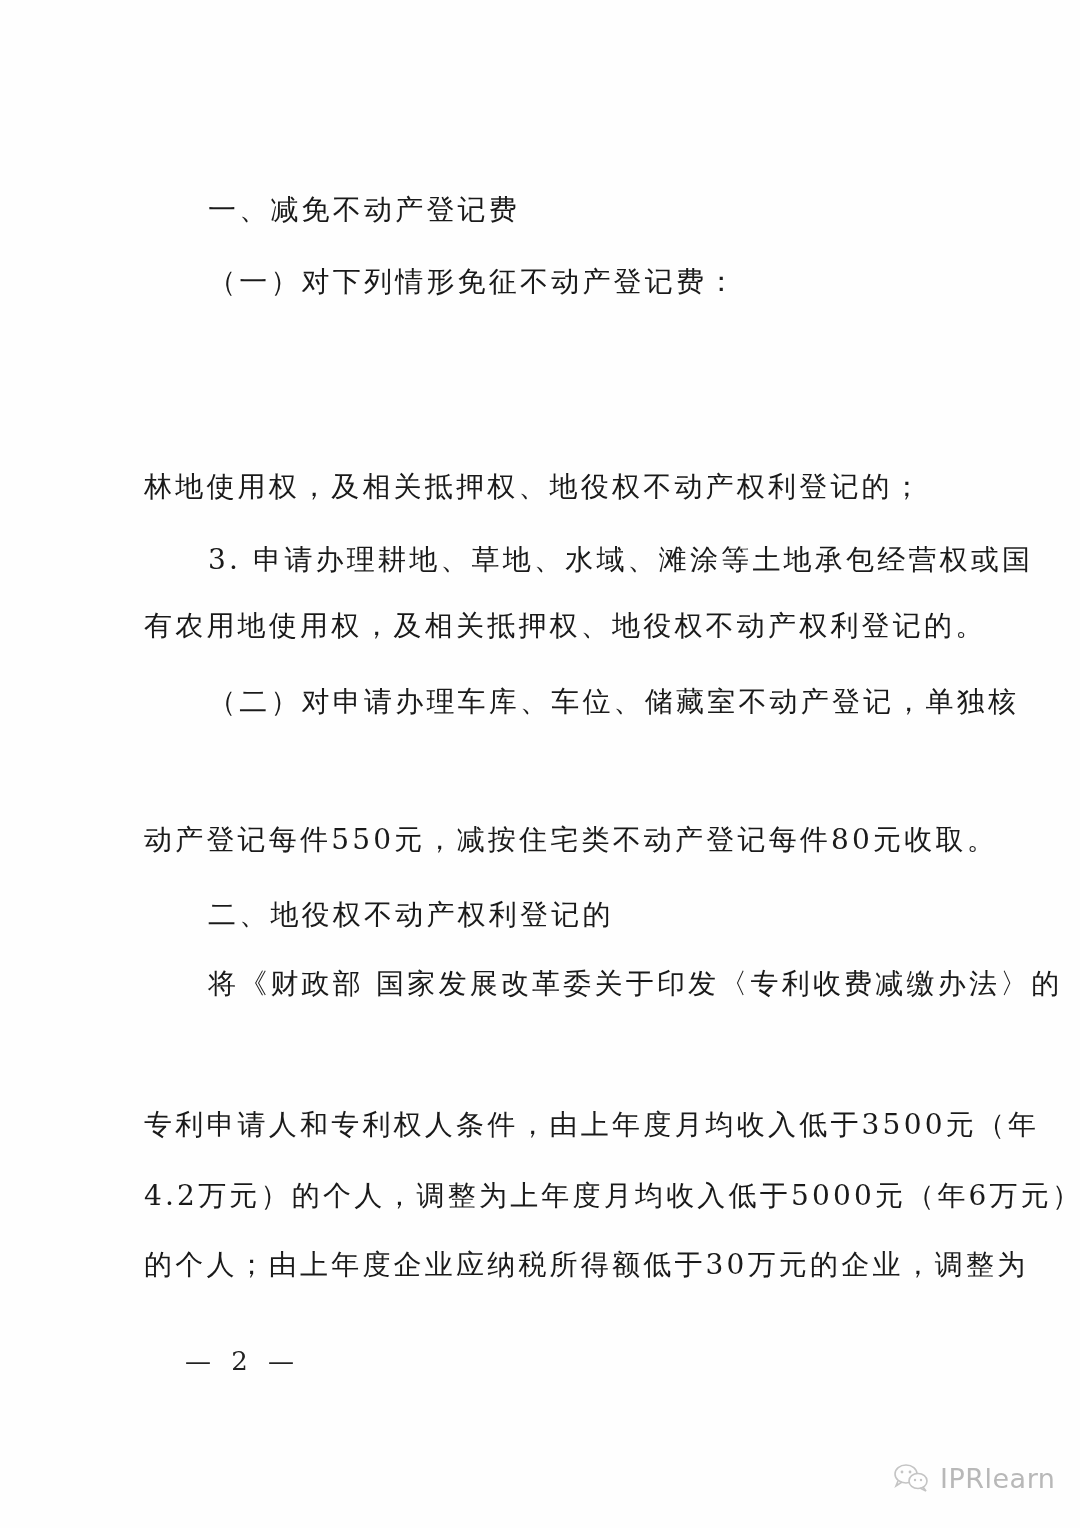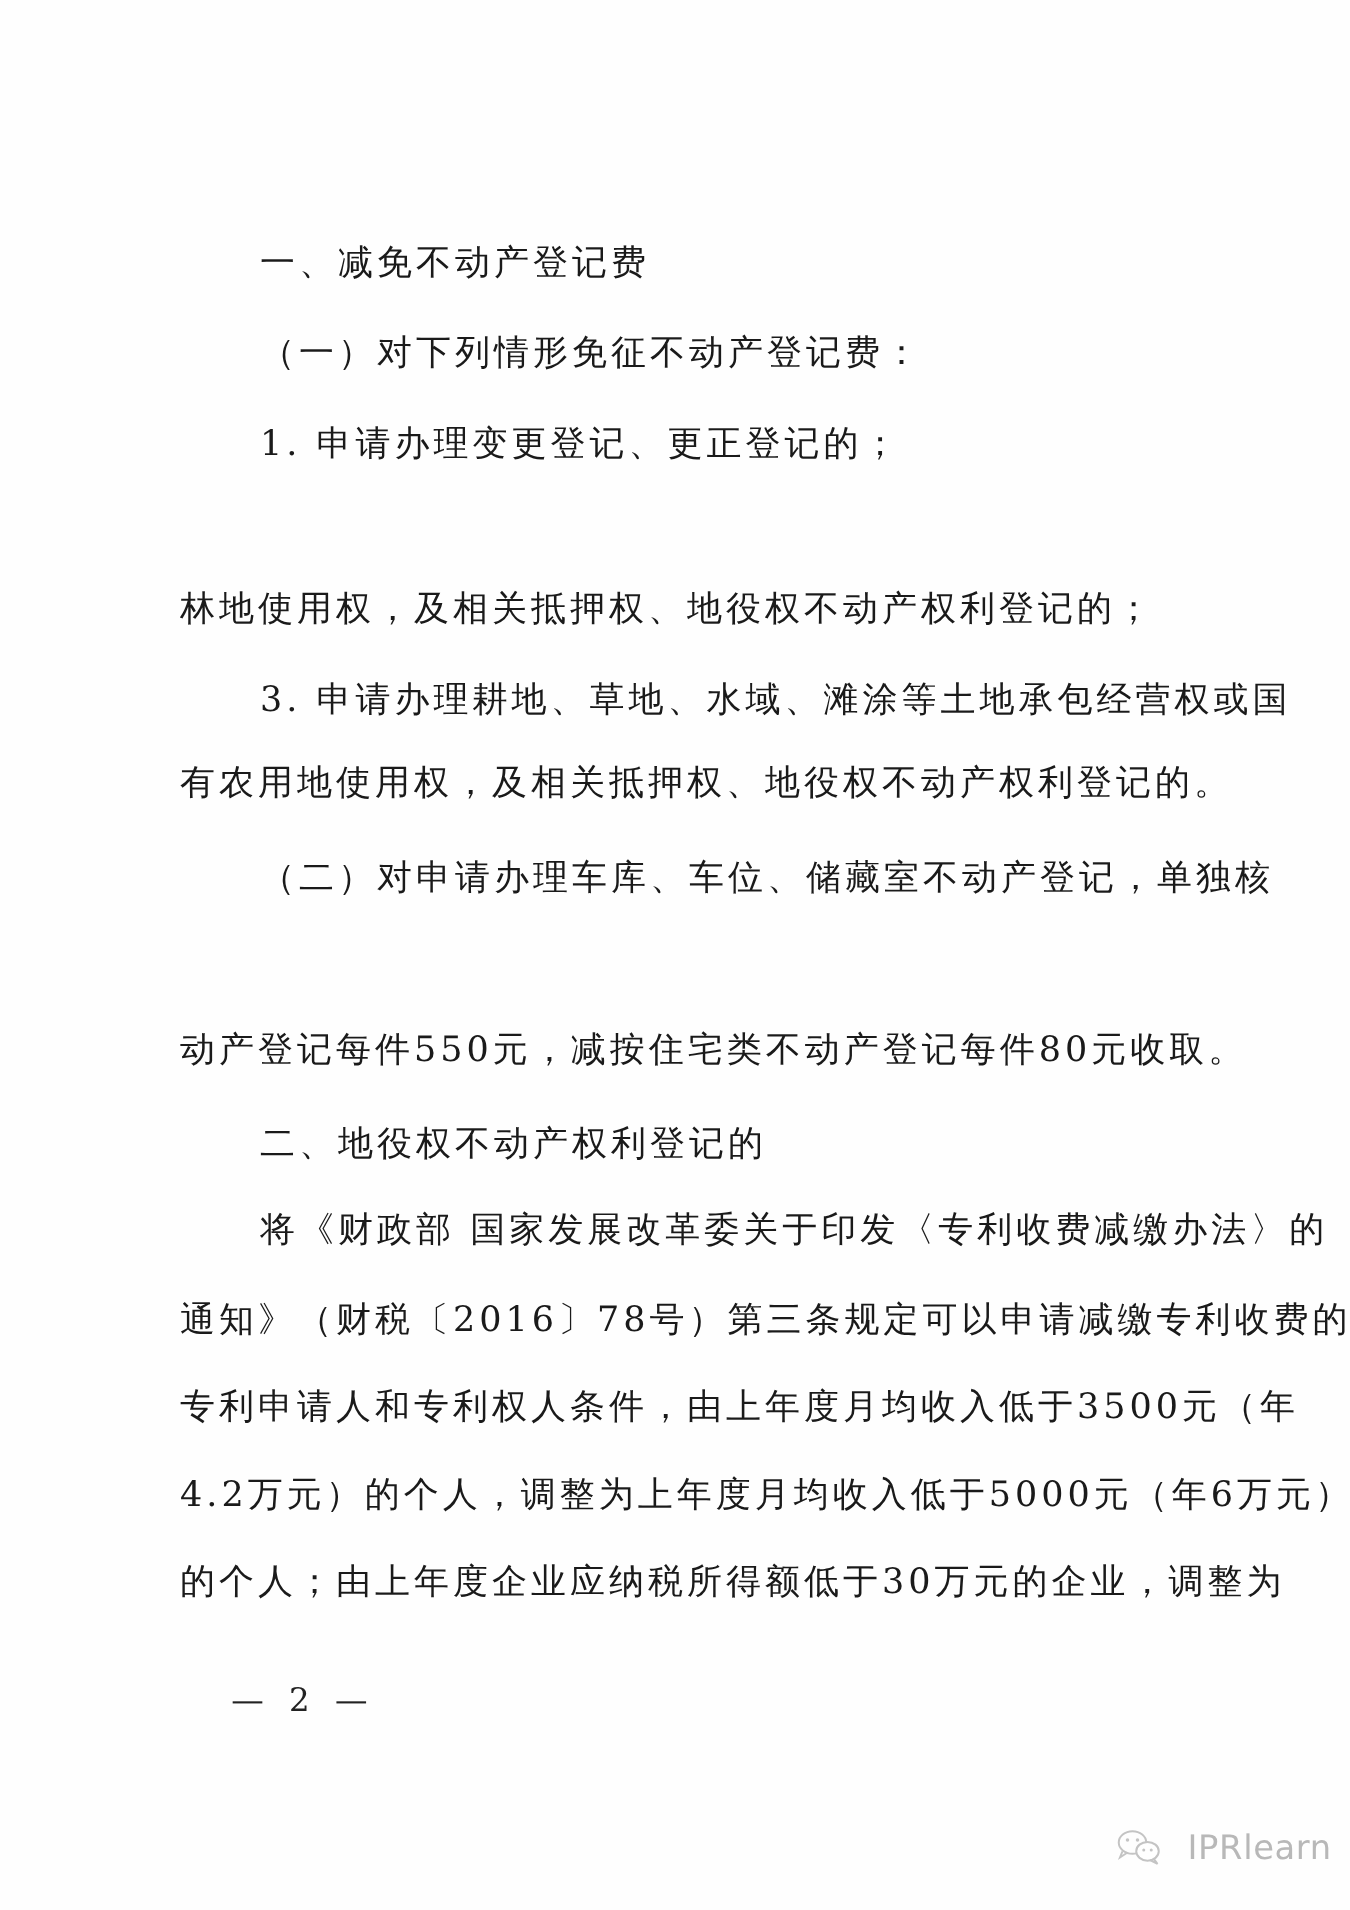--- a/index.html
+++ b/index.html
@@ -41,44 +41,42 @@
       letter-spacing: 6px;
       white-space: nowrap;
       color: #222;
     }
     .watermark {
       position: absolute;
       left: 892px;
       top: 1462px;
       display: flex;
       align-items: center;
-      gap: 18px;
+      gap: 8px;
       color: #b8b8b8;
       font-family: "DejaVu Sans", "Liberation Sans", sans-serif;
       font-size: 27px;
       letter-spacing: 0.5px;
     }
     .watermark svg { display: block; }
   </style>
 </head>
 <body>
 
 <div class="page">
 
   <div class="line indent" style="top:190px">一、减免不动产登记费</div>
   <div class="line indent" style="top:262px">（一）对下列情形免征不动产登记费：</div>
-  <div class="line indent" style="top:335px">1. 申请办理变更登记、更正登记的；</div>
   <div class="line" style="top:467px">林地使用权，及相关抵押权、地役权不动产权利登记的；</div>
   <div class="line indent" style="top:540px">3. 申请办理耕地、草地、水域、滩涂等土地承包经营权或国</div>
   <div class="line" style="top:606px">有农用地使用权，及相关抵押权、地役权不动产权利登记的。</div>
   <div class="line indent" style="top:682px">（二）对申请办理车库、车位、储藏室不动产登记，单独核</div>
   <div class="line" style="top:820px">动产登记每件550元，减按住宅类不动产登记每件80元收取。</div>
   <div class="line indent" style="top:895px">二、地役权不动产权利登记的</div>
   <div class="line indent" style="top:964px">将《财政部 国家发展改革委关于印发〈专利收费减缴办法〉的</div>
-  <div class="line" style="top:1036px">通知》（财税〔2016〕78号）第三条规定可以申请减缴专利收费的</div>
   <div class="line" style="top:1105px">专利申请人和专利权人条件，由上年度月均收入低于3500元（年</div>
   <div class="line" style="top:1176px">4.2万元）的个人，调整为上年度月均收入低于5000元（年6万元）</div>
   <div class="line" style="top:1245px">的个人；由上年度企业应纳税所得额低于30万元的企业，调整为</div>
 
   <div class="page-number">— 2 —</div>
 
   <div class="watermark">
     <span>
       <svg width="40" height="32" viewBox="0 0 40 32">
         <ellipse cx="14" cy="12" rx="11" ry="9" fill="none" stroke="#c4c4c4" stroke-width="1.6"></ellipse>

